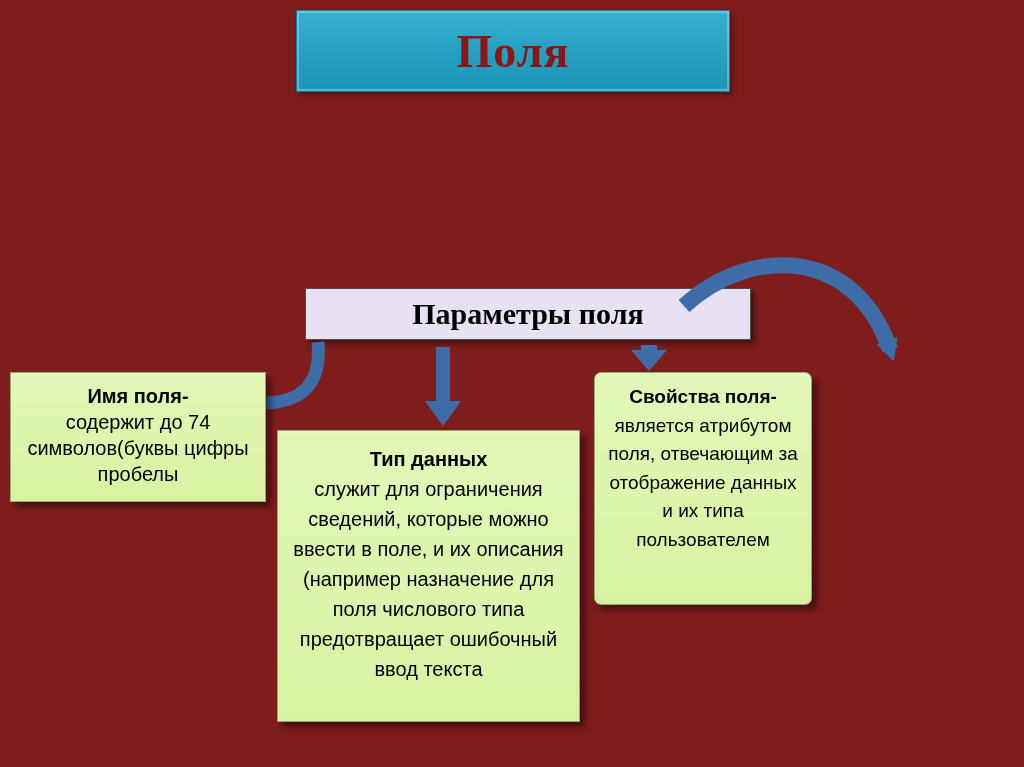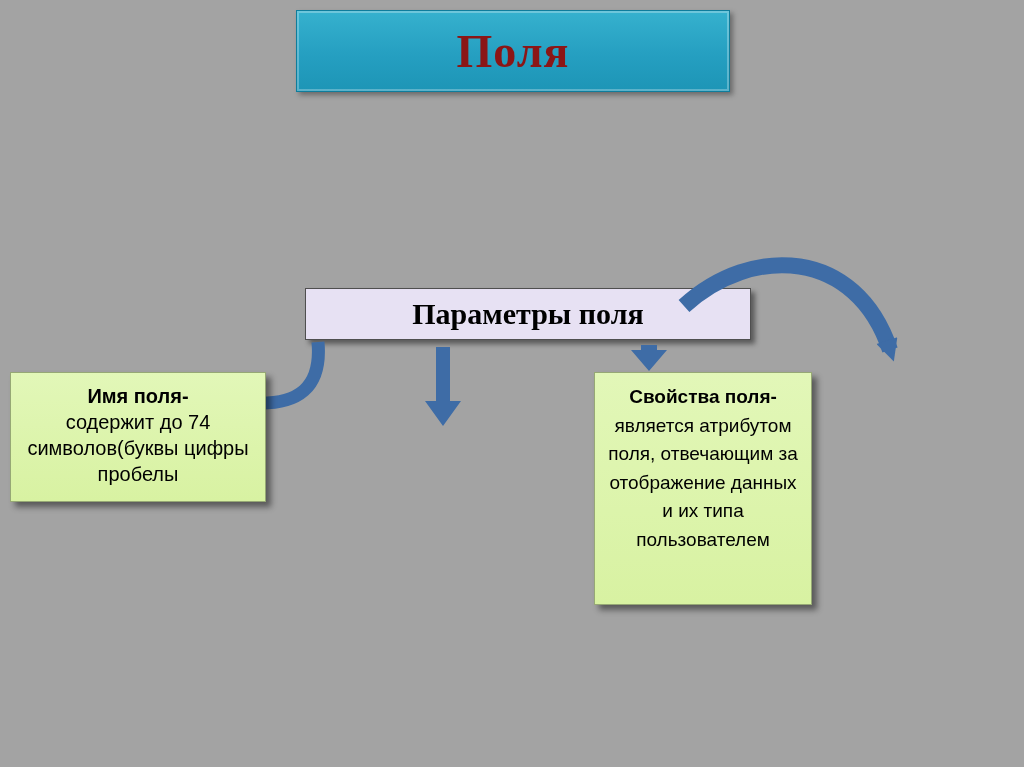--- a/index.html
+++ b/index.html
@@ -3,21 +3,21 @@
 <meta charset="utf-8">
 <style>
   * { margin:0; padding:0; box-sizing:border-box; }
   html,body { width:1024px; height:767px; }
   body {
     background:#ffffff;
     font-family:"Liberation Sans", sans-serif;
     position:relative;
     overflow:hidden;
   }
-  .slide { position:absolute; inset:0; background:#a3a3a3; }
+  .slide { position:absolute; inset:0; background:#7f1d1d; }
 
   .title-box {
     position:absolute; left:296px; top:10px; width:434px; height:82px;
     background:linear-gradient(180deg,#36b1ce 0%,#259fc1 55%,#1d95b6 100%);
     border:1px solid #0f7d9c;
     box-shadow: inset 0 0 0 2px rgba(255,255,255,0.28), 3px 3px 5px rgba(0,0,0,0.35);
     display:flex; align-items:center; justify-content:center;
   }
   .title-text {
     font-family:"Liberation Serif", serif; font-weight:bold;
@@ -52,21 +52,21 @@
     background:linear-gradient(180deg,#e2f7b8 0%,#d8f2a2 100%);
     border:1px solid #96a875;
     box-shadow: 5px 5px 6px rgba(0,0,0,0.45);
     text-align:center; color:#000;
     padding:10px 7px 6px 7px;
   }
   .g-title { font-weight:bold; }
 
   .box1 { left:10px;  top:372px; width:256px; height:130px; font-size:20px; line-height:1.3; }
   .box2 { left:277px; top:430px; width:303px; height:292px; font-size:20px; line-height:1.5; padding-top:13px; }
-  .box3 { left:594px; top:372px; width:218px; height:233px; font-size:19px; line-height:1.5; }
+  .box3 { left:594px; top:372px; width:218px; height:233px; font-size:19px; line-height:1.5;border-radius:7px; }
   .box4 { left:845px; top:372px; width:168px; height:138px; font-size:19px; line-height:1.45; padding-top:13px; }
 
   svg.arrows {
     position:absolute; left:0; top:0; width:1024px; height:767px;
     pointer-events:none;
   }
 </style>
 </head>
 <body>
 
@@ -91,20 +91,24 @@
     <polygon points="436,347 450,347 450,401 461,401 443,426 425,401 436,401" fill="#3e6ca6"></polygon>
     <polygon points="641,345 657,345 657,350 667,350 649,371 631,350 641,350" fill="#3e6ca6"></polygon>
     <path d="M684,306 C752,244 856,248 890,350" fill="none" stroke="#3e6ca6" stroke-width="16" marker-end="url(#ah)"></path>
   </svg>
 
   <div class="gbox box1">
     <div class="g-title">Имя поля-</div>
     <div class="g-body">содержит до 74 символов(буквы цифры пробелы</div>
   </div>
 
+  <div class="gbox box2">
+    <div class="g-title">Тип данных</div>
+    <div class="g-body">служит для ограничения сведений, которые можно ввести в поле, и их описания (например назначение для поля числового типа предотвращает ошибочный ввод текста</div>
+  </div>
 
   <div class="gbox box3">
     <div class="g-title">Свойства поля-</div>
     <div class="g-body">является атрибутом поля, отвечающим за отображение данных и их типа пользователем</div>
   </div>
 
 
 </div>
 
 </body></html>

